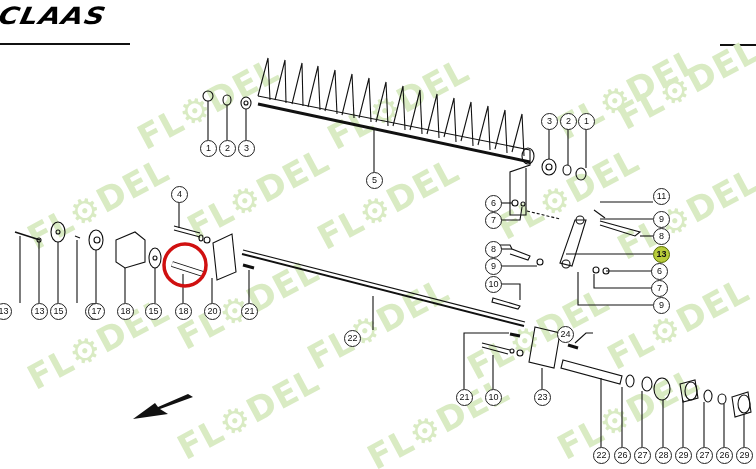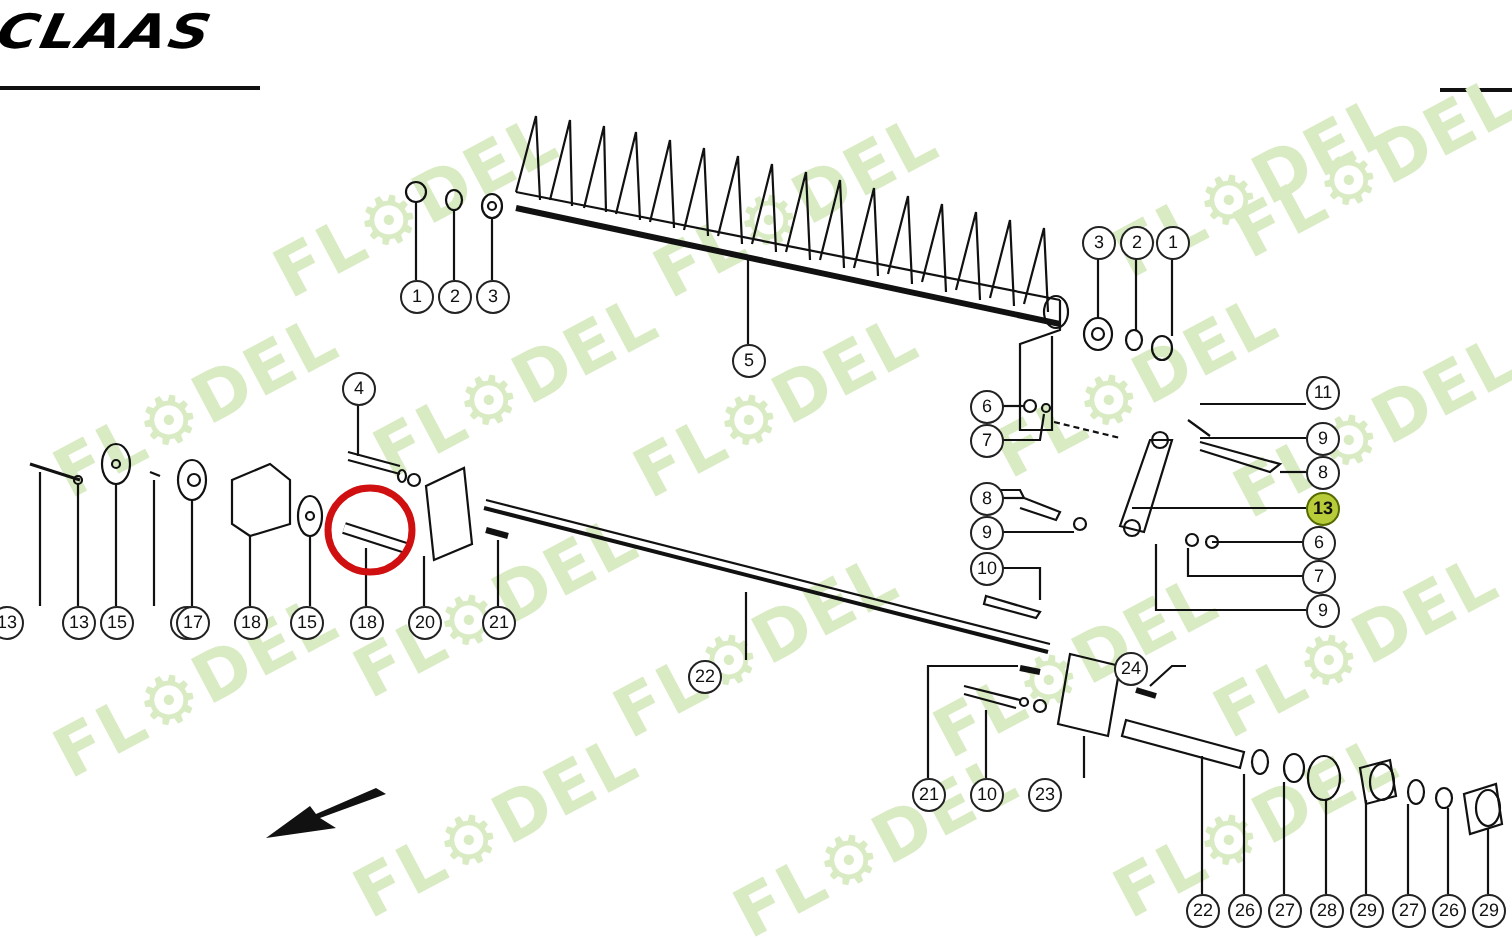--- a/index.html
+++ b/index.html
@@ -209,21 +209,21 @@
       <div class="callout" style="left: 58px; top: 311px;">15</div>
       <div class="callout" style="left: 93px; top: 311px;">16</div>
       <div class="callout" style="left: 96px; top: 311px;">17</div>
       <div class="callout" style="left: 125px; top: 311px;">18</div>
       <div class="callout" style="left: 153px; top: 311px;">15</div>
       <div class="callout" style="left: 183px; top: 311px;">18</div>
       <div class="callout" style="left: 212px; top: 311px;">20</div>
       <div class="callout" style="left: 249px; top: 311px;">21</div>
       <div class="callout" style="left: 464px; top: 397px;">21</div>
       <div class="callout" style="left: 352px; top: 338px;">22</div>
-      <div class="callout" style="left: 522px; top: 397px;">23</div>
+      <div class="callout" style="left: 542px; top: 397px;">23</div>
       <div class="callout" style="left: 565px; top: 334px;">24</div>
       <div class="callout" style="left: 601px; top: 455px;">22</div>
       <div class="callout" style="left: 622px; top: 455px;">26</div>
       <div class="callout" style="left: 642px; top: 455px;">27</div>
       <div class="callout" style="left: 663px; top: 455px;">28</div>
       <div class="callout" style="left: 683px; top: 455px;">29</div>
       <div class="callout" style="left: 704px; top: 455px;">27</div>
       <div class="callout" style="left: 724px; top: 455px;">26</div>
       <div class="callout" style="left: 744px; top: 455px;">29</div>
     </div>

